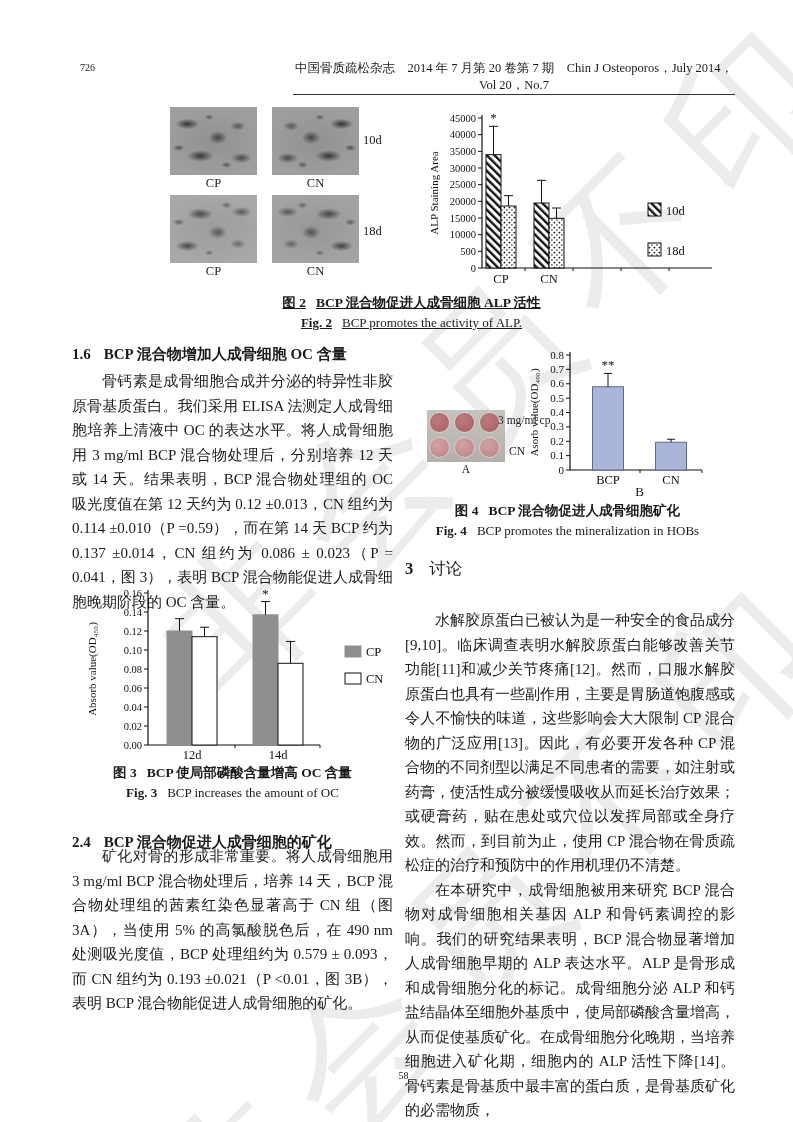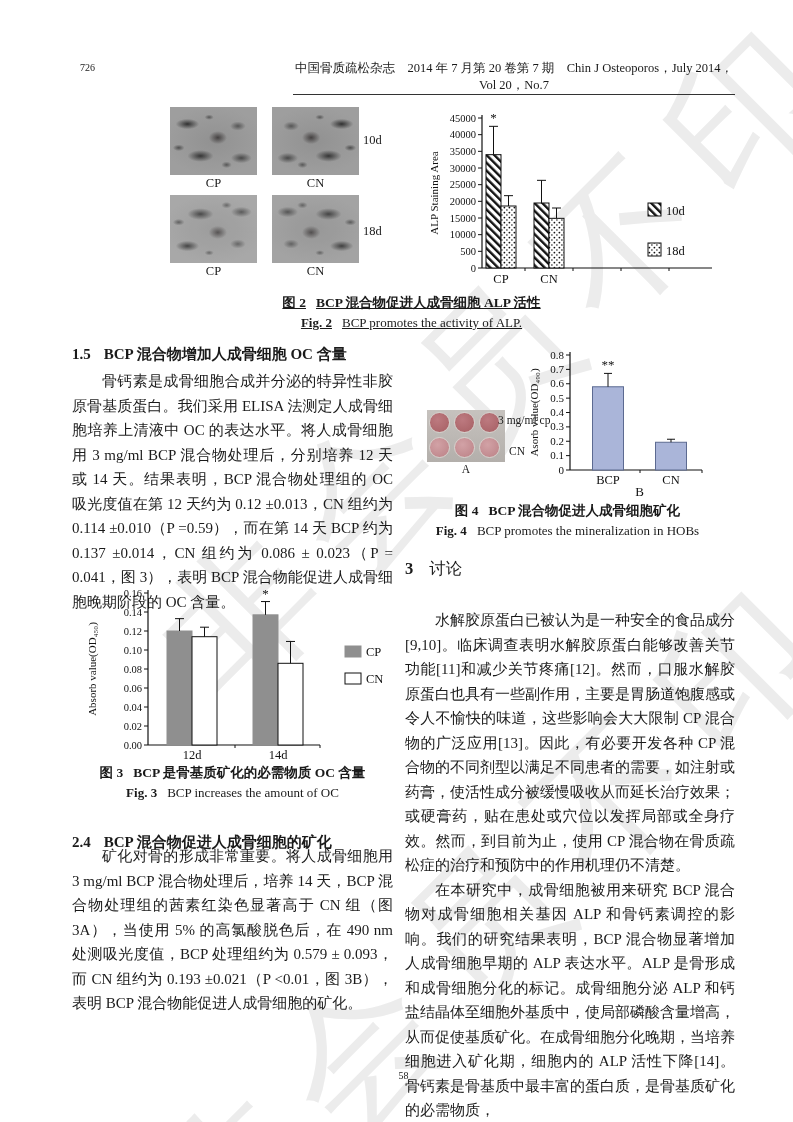--- a/index.html
+++ b/index.html
@@ -129,21 +129,21 @@
       <rect x="220" y="137" width="13" height="13" fill="url(#chart-alp-dots)" stroke="#111" stroke-width="1"></rect>
       <text x="238" y="149" font-size="12.5" fill="#111">18d</text>
     </svg>
 
   <div class="abs cap z1" style="left:80px;top:292px;width:663px;text-decoration:underline;">
     <div class="cap-cn"><b>图 2</b><span>BCP 混合物促进人成骨细胞 ALP 活性</span></div>
     <div class="cap-en"><b>Fig. 2</b><span>BCP promotes the activity of ALP.</span></div>
   </div>
 
   <div class="abs sec-h z1" style="left:72px;top:345px;">
-    <b>1.5</b><span class="hsp">BCP 混合物增加人成骨细胞 OC 含量</span>
+    <b>1.6</b><span class="hsp">BCP 混合物增加人成骨细胞 OC 含量</span>
   </div>
   <p class="body abs z1" style="left:72px;top:369px;width:321px;">骨钙素是成骨细胞合成并分泌的特异性非胶原骨基质蛋白。我们采用 ELISA 法测定人成骨细胞培养上清液中 OC 的表达水平。将人成骨细胞用 3 mg/ml BCP 混合物处理后，分别培养 12 天或 14 天。结果表明，BCP 混合物处理组的 OC 吸光度值在第 12 天约为 0.12 ±0.013，CN 组约为 0.114 ±0.010（P =0.59），而在第 14 天 BCP 约为 0.137 ±0.014，CN 组约为 0.086 ± 0.023（P = 0.041，图 3），表明 BCP 混合物能促进人成骨细胞晚期阶段的 OC 含量。</p>
 
   <svg id="chart-oc" class="abs z1" style="left:83px;top:583px;" width="309" height="180" viewBox="0 0 309 180">
       <defs>
         <pattern id="chart-oc-hatch" width="5.5" height="5.5" patternUnits="userSpaceOnUse" patternTransform="rotate(-45)">
           <rect width="5.5" height="5.5" fill="#fff"></rect>
           <rect width="2.4" height="5.5" fill="#111"></rect>
         </pattern>
         <pattern id="chart-oc-dots" width="5" height="5" patternUnits="userSpaceOnUse">
@@ -190,21 +190,21 @@
       <line x1="207.5" y1="80.3" x2="207.5" y2="58.45000000000002" stroke="#111" stroke-width="1"></line>
       <line x1="203" y1="58.45000000000002" x2="212" y2="58.45000000000002" stroke="#111" stroke-width="1"></line>
       <text x="182.5" y="14.549999999999983" text-anchor="middle" font-size="13" fill="#111">*</text>
       <rect x="262" y="63" width="16" height="11" fill="#8f8f8f" stroke="#8f8f8f" stroke-width="1"></rect>
       <text x="283" y="73" font-size="12.5" fill="#111">CP</text>
       <rect x="262" y="90" width="16" height="11" fill="#ffffff" stroke="#111" stroke-width="1"></rect>
       <text x="283" y="100" font-size="12.5" fill="#111">CN</text>
     </svg>
 
   <div class="abs cap z1" style="left:72px;top:762px;width:321px;">
-    <div class="cap-cn"><b>图 3</b><span>BCP 是骨基质矿化的必需物质 OC 含量</span></div>
+    <div class="cap-cn"><b>图 3</b><span>BCP 使局部磷酸含量增高 OC 含量</span></div>
     <div class="cap-en"><b>Fig. 3</b><span>BCP increases the amount of OC</span></div>
   </div>
 
   <div class="abs sec-h z1" style="left:72px;top:833px;">
     <b>2.4</b><span class="hsp">BCP 混合物促进人成骨细胞的矿化</span>
   </div>
   <p class="body abs z1" style="left:72px;top:844px;width:321px;">矿化对骨的形成非常重要。将人成骨细胞用 3 mg/ml BCP 混合物处理后，培养 14 天，BCP 混合物处理组的茜素红染色显著高于 CN 组（图 3A），当使用 5% 的高氯酸脱色后，在 490 nm 处测吸光度值，BCP 处理组约为 0.579 ± 0.093，而 CN 组约为 0.193 ±0.021（P &lt;0.01，图 3B），表明 BCP 混合物能促进人成骨细胞的矿化。</p>
 
   <div class="platewrap abs z1" style="left:427px;top:410px;">
     <div class="well well-dark"></div>

